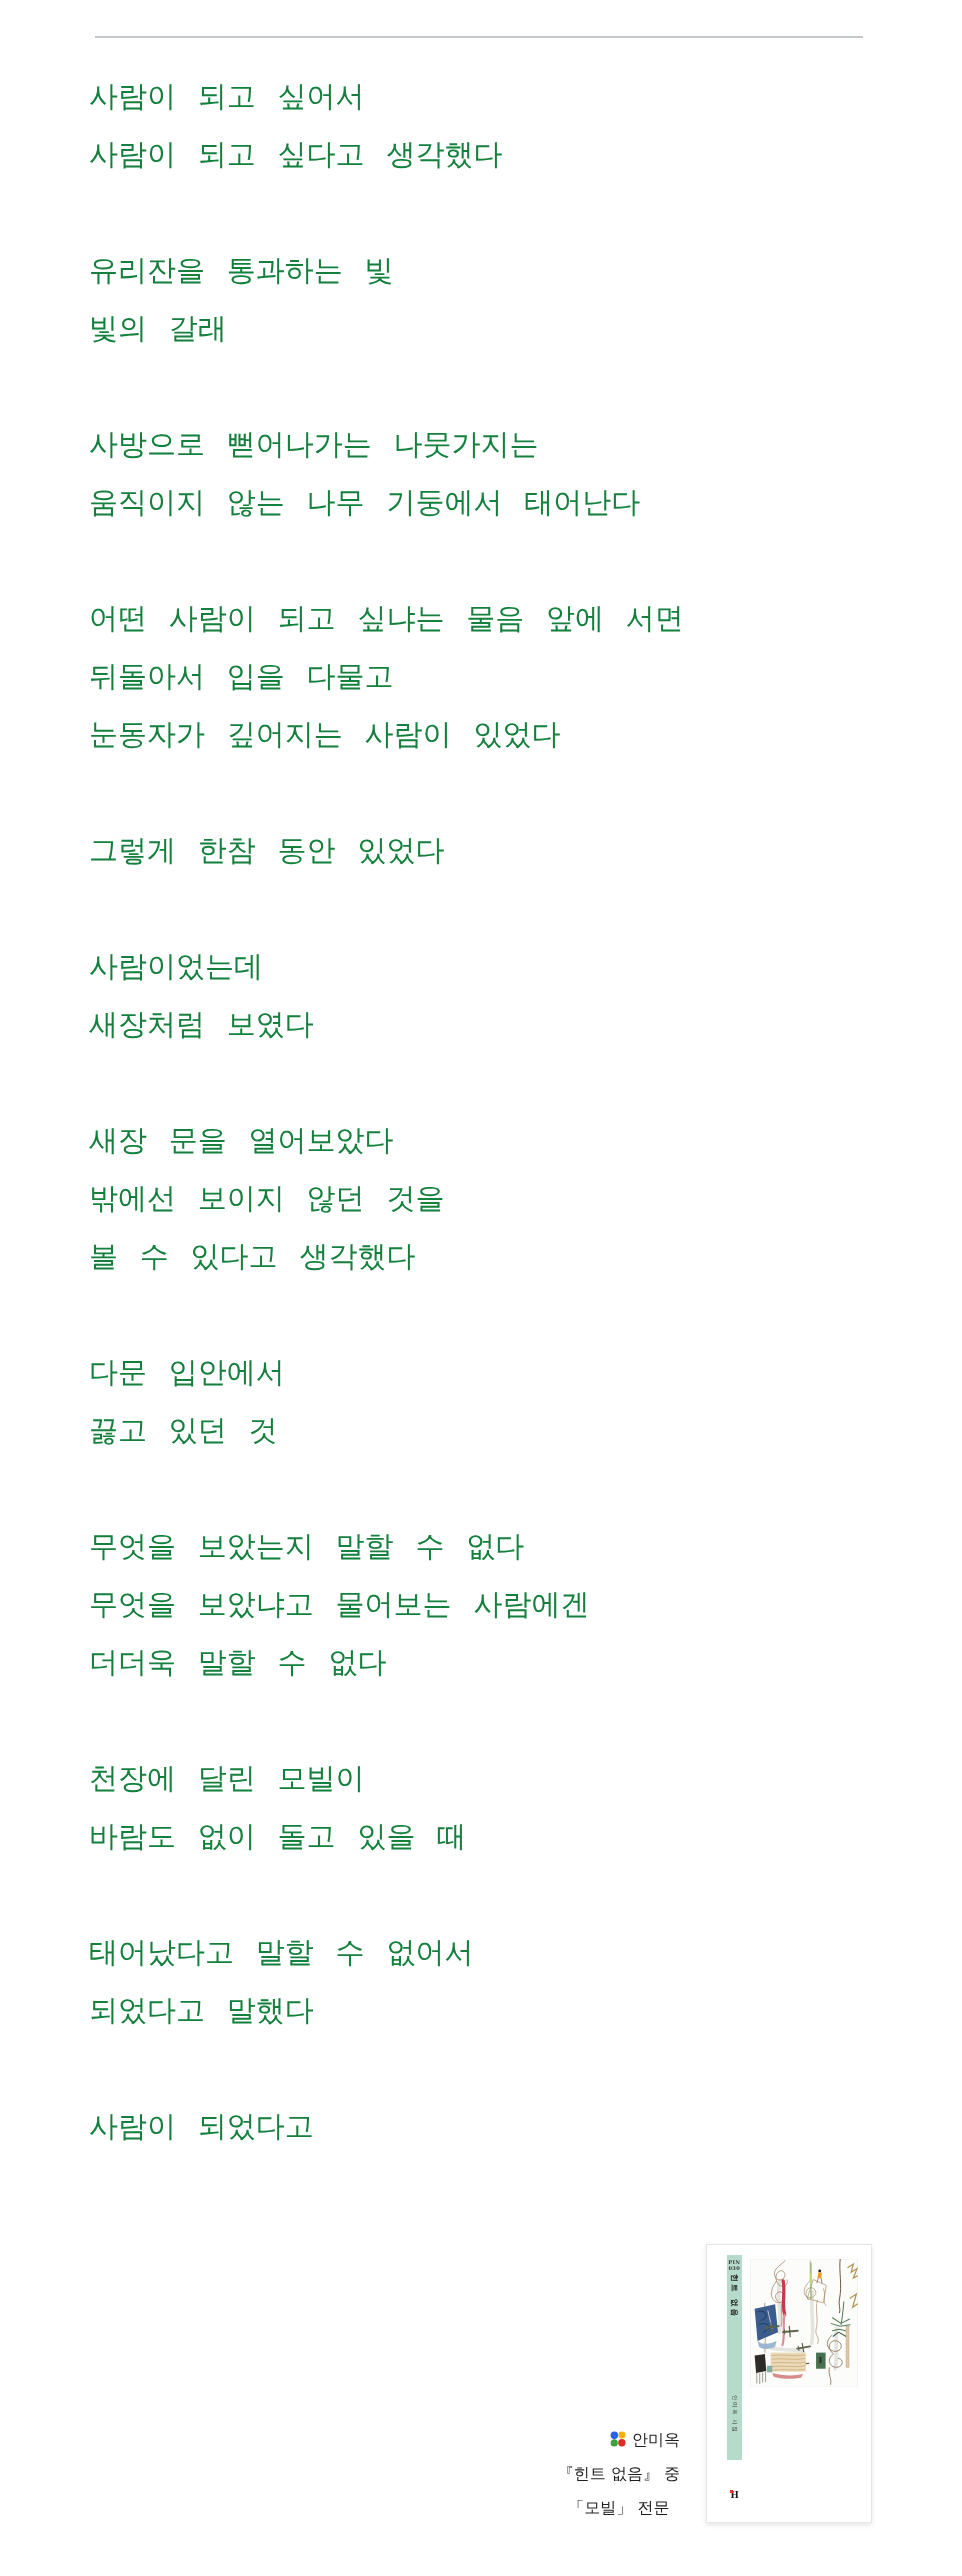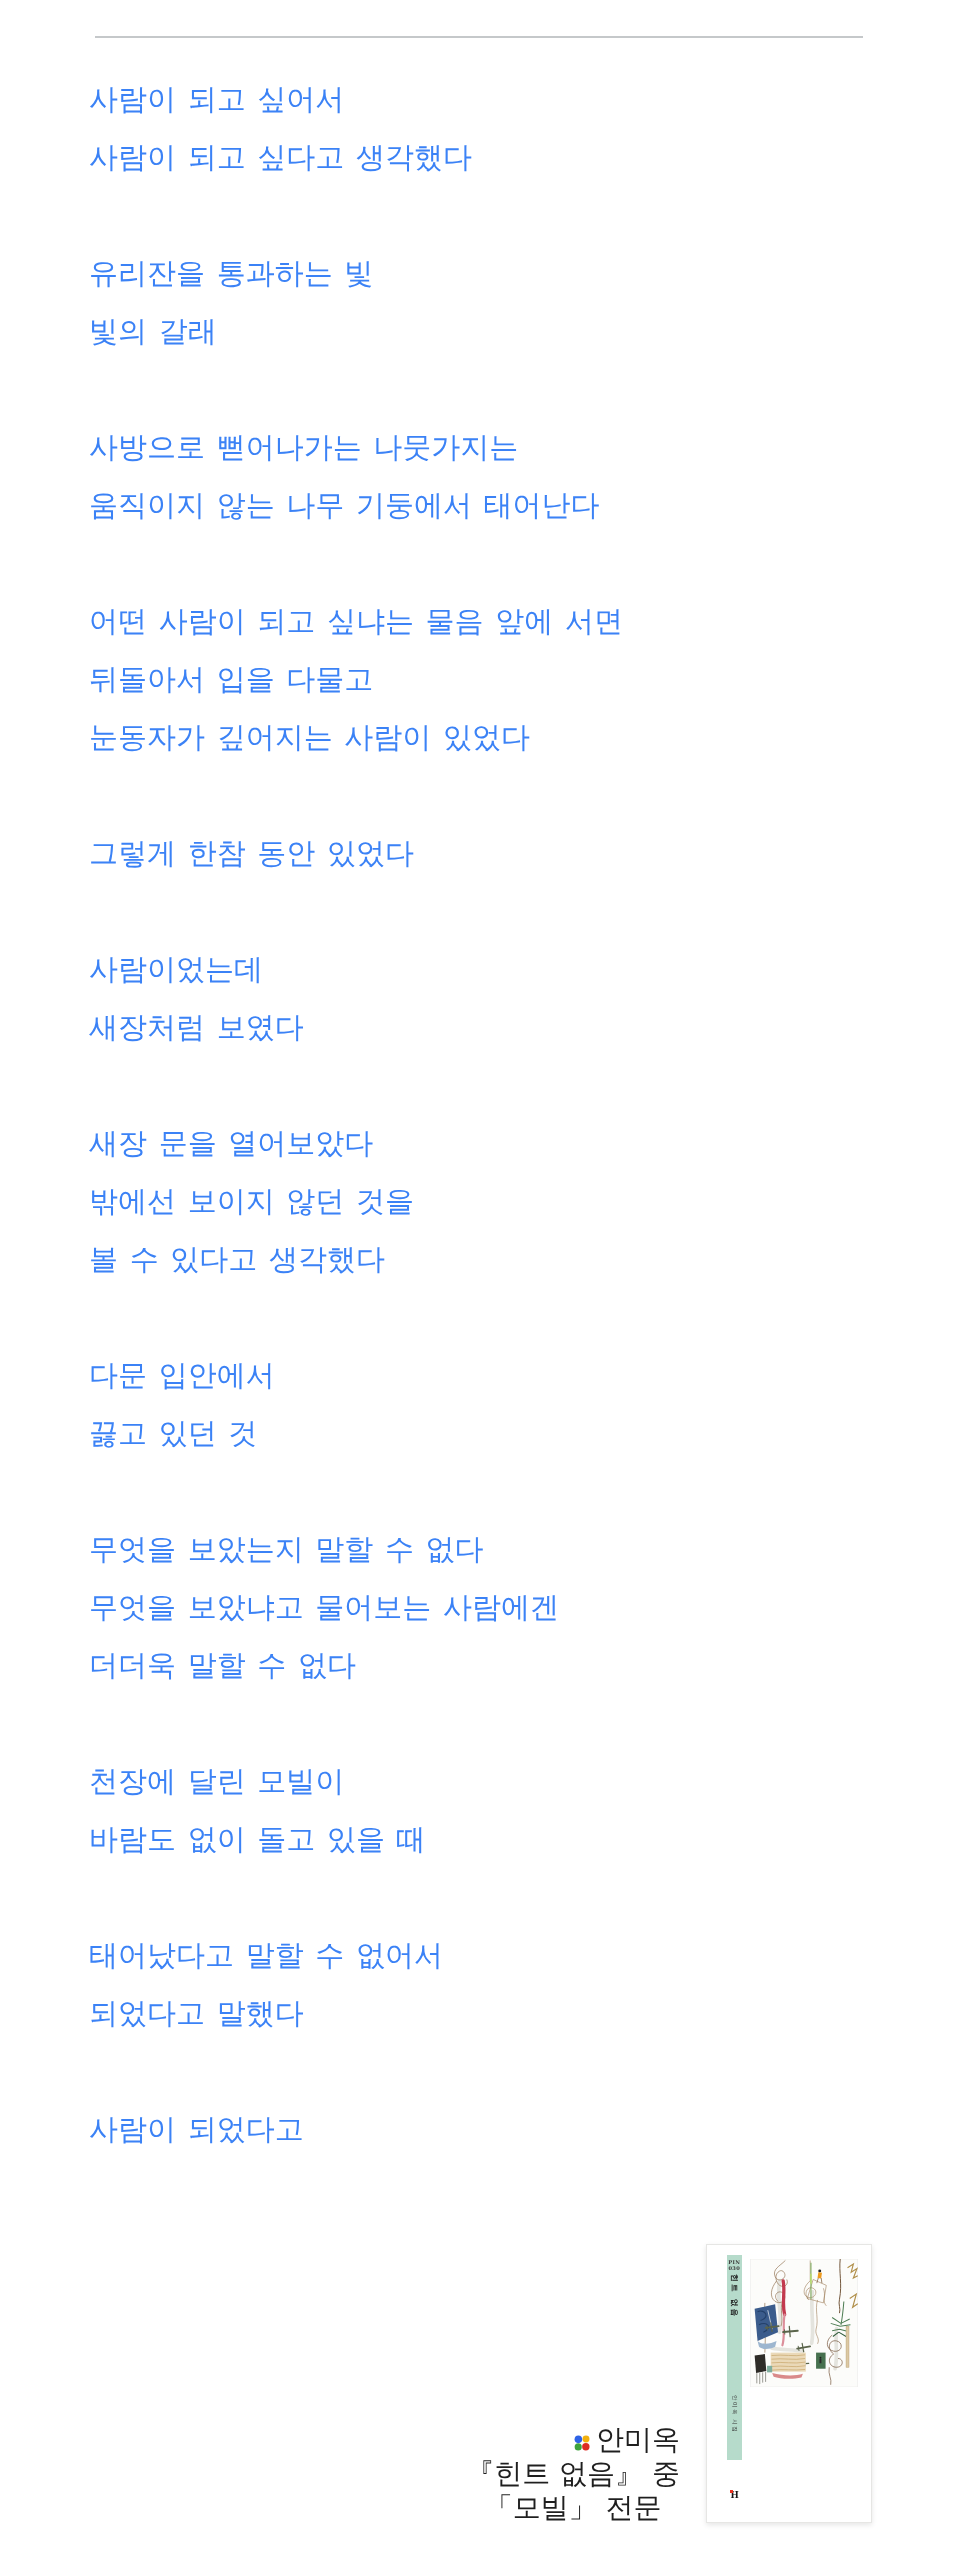--- a/index.html
+++ b/index.html
@@ -13,33 +13,33 @@
   .divider{
     position:absolute;
     left:95px;top:36px;
     width:768px;height:2.2px;
     background:#c5c8ca;
   }
   .poem{
     position:absolute;
     left:89px;top:70px;
     width:704px;
-    font-family:Liberation Serif, serif;
+    font-family:Liberation Mono, monospace;
     font-size:29px;
     line-height:58px;
     letter-spacing:0px;
     word-spacing:4.4px;
-    color:#3b82f6;
+    color:#15803d;
     white-space:pre-line;
   }
   .attribution{
     position:absolute;
     right:283px;top:2423px;
     text-align:right;
-    font-size:28px;
+    font-size:16px;
     line-height:34px;
     color:#1f1f1f;
     white-space:nowrap;
   }
   .attribution .author-line{display:block;}
   .dot-icon{
     display:inline-block;
     width:16px;height:16px;
     margin-right:5.9px;
     vertical-align:-1.5px;

